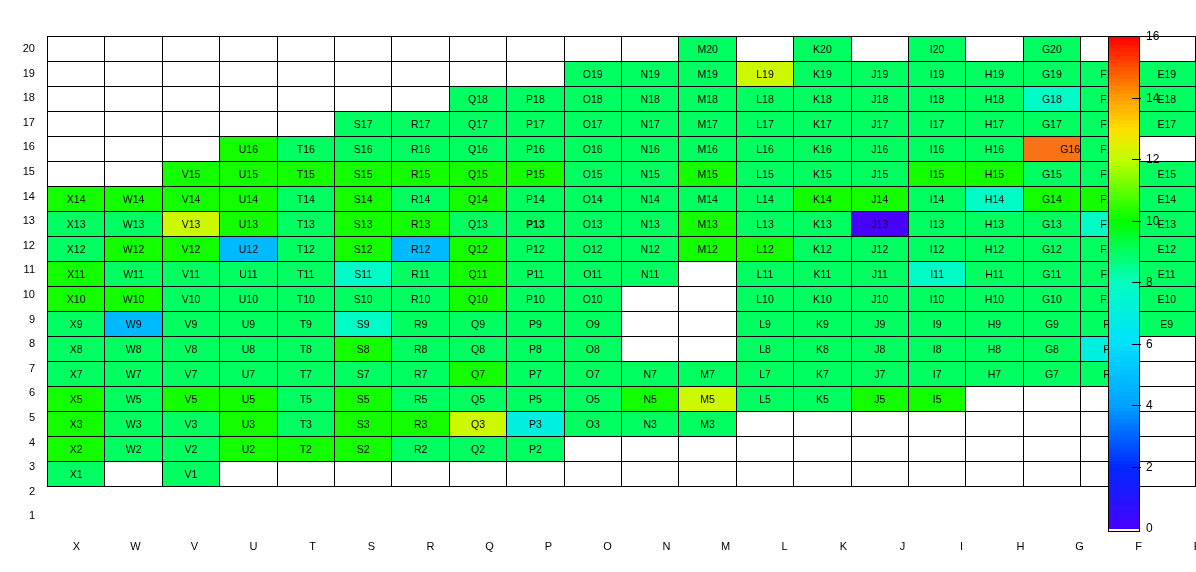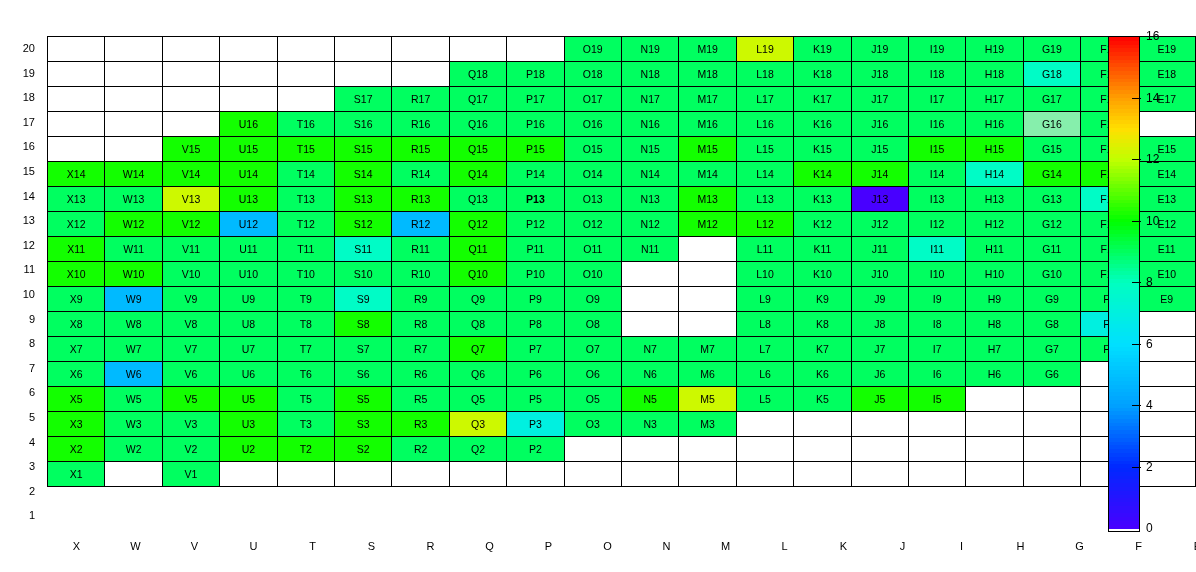--- a/index.html
+++ b/index.html
@@ -69,20 +69,42 @@
           <tr>
             <td class="empty"></td>
             <td class="empty"></td>
             <td class="empty"></td>
             <td class="empty"></td>
             <td class="empty"></td>
             <td class="empty"></td>
             <td class="empty"></td>
             <td class="empty"></td>
             <td class="empty"></td>
+            <td class="empty"></td>
+            <td class="empty"></td>
+            <td style="background: rgb(0, 255, 96);">M20</td>
+            <td class="empty"></td>
+            <td style="background: rgb(0, 255, 96);">K20</td>
+            <td class="empty"></td>
+            <td style="background: rgb(0, 255, 96);">I20</td>
+            <td class="empty"></td>
+            <td style="background: rgb(0, 255, 96);">G20</td>
+            <td class="empty"></td>
+            <td class="empty"></td>
+          </tr>
+          <tr>
+            <td class="empty"></td>
+            <td class="empty"></td>
+            <td class="empty"></td>
+            <td class="empty"></td>
+            <td class="empty"></td>
+            <td class="empty"></td>
+            <td class="empty"></td>
+            <td class="empty"></td>
+            <td class="empty"></td>
             <td style="background: rgb(0, 255, 96);">O19</td>
             <td style="background: rgb(0, 255, 96);">N19</td>
             <td style="background: rgb(0, 255, 96);">M19</td>
             <td style="background: rgb(205, 249, 0);">L19</td>
             <td style="background: rgb(0, 255, 96);">K19</td>
             <td style="background: rgb(0, 255, 96);">J19</td>
             <td style="background: rgb(0, 255, 96);">I19</td>
             <td style="background: rgb(0, 255, 96);">H19</td>
             <td style="background: rgb(0, 255, 96);">G19</td>
             <td style="background: rgb(0, 255, 96);">F19</td>
@@ -143,21 +165,21 @@
             <td style="background: rgb(0, 255, 96);">Q16</td>
             <td style="background: rgb(0, 255, 96);">P16</td>
             <td style="background: rgb(0, 255, 96);">O16</td>
             <td style="background: rgb(0, 255, 96);">N16</td>
             <td style="background: rgb(0, 255, 96);">M16</td>
             <td style="background: rgb(0, 255, 96);">L16</td>
             <td style="background: rgb(0, 255, 96);">K16</td>
             <td style="background: rgb(0, 255, 96);">J16</td>
             <td style="background: rgb(0, 255, 96);">I16</td>
             <td style="background: rgb(0, 255, 96);">H16</td>
-            <td style="background: #86efac;">G16</td>
+            <td style="background: #f97316; text-align: right;">G16</td>
             <td style="background: rgb(0, 255, 96);">F16</td>
             <td class="empty"></td>
           </tr>
           <tr>
             <td class="empty"></td>
             <td class="empty"></td>
             <td style="background: rgb(19, 255, 0);">V15</td>
             <td style="background: rgb(19, 255, 0);">U15</td>
             <td style="background: rgb(19, 255, 0);">T15</td>
             <td style="background: rgb(19, 255, 0);">S15</td>
@@ -343,42 +365,20 @@
             <td style="background: rgb(0, 255, 96);">O7</td>
             <td style="background: rgb(0, 255, 96);">N7</td>
             <td style="background: rgb(0, 255, 96);">M7</td>
             <td style="background: rgb(0, 255, 96);">L7</td>
             <td style="background: rgb(0, 255, 96);">K7</td>
             <td style="background: rgb(0, 255, 96);">J7</td>
             <td style="background: rgb(0, 255, 96);">I7</td>
             <td style="background: rgb(0, 255, 96);">H7</td>
             <td style="background: rgb(0, 255, 96);">G7</td>
             <td style="background: rgb(0, 255, 96);">F7</td>
-            <td class="empty"></td>
-          </tr>
-          <tr>
-            <td style="background: rgb(0, 255, 96);">X6</td>
-            <td style="background: rgb(0, 186, 255);">W6</td>
-            <td style="background: rgb(0, 255, 96);">V6</td>
-            <td style="background: rgb(0, 255, 96);">U6</td>
-            <td style="background: rgb(0, 255, 96);">T6</td>
-            <td style="background: rgb(0, 255, 96);">S6</td>
-            <td style="background: rgb(0, 255, 96);">R6</td>
-            <td style="background: rgb(0, 255, 96);">Q6</td>
-            <td style="background: rgb(0, 255, 96);">P6</td>
-            <td style="background: rgb(0, 255, 96);">O6</td>
-            <td style="background: rgb(0, 255, 96);">N6</td>
-            <td style="background: rgb(0, 255, 96);">M6</td>
-            <td style="background: rgb(0, 255, 96);">L6</td>
-            <td style="background: rgb(0, 255, 96);">K6</td>
-            <td style="background: rgb(0, 255, 96);">J6</td>
-            <td style="background: rgb(0, 255, 96);">I6</td>
-            <td style="background: rgb(0, 255, 96);">H6</td>
-            <td style="background: rgb(0, 255, 96);">G6</td>
-            <td class="empty"></td>
             <td class="empty"></td>
           </tr>
           <tr>
             <td style="background: rgb(19, 255, 0);">X5</td>
             <td style="background: rgb(0, 255, 96);">W5</td>
             <td style="background: rgb(19, 255, 0);">V5</td>
             <td style="background: rgb(19, 255, 0);">U5</td>
             <td style="background: rgb(0, 255, 96);">T5</td>
             <td style="background: rgb(19, 255, 0);">S5</td>
             <td style="background: rgb(0, 255, 96);">R5</td>

